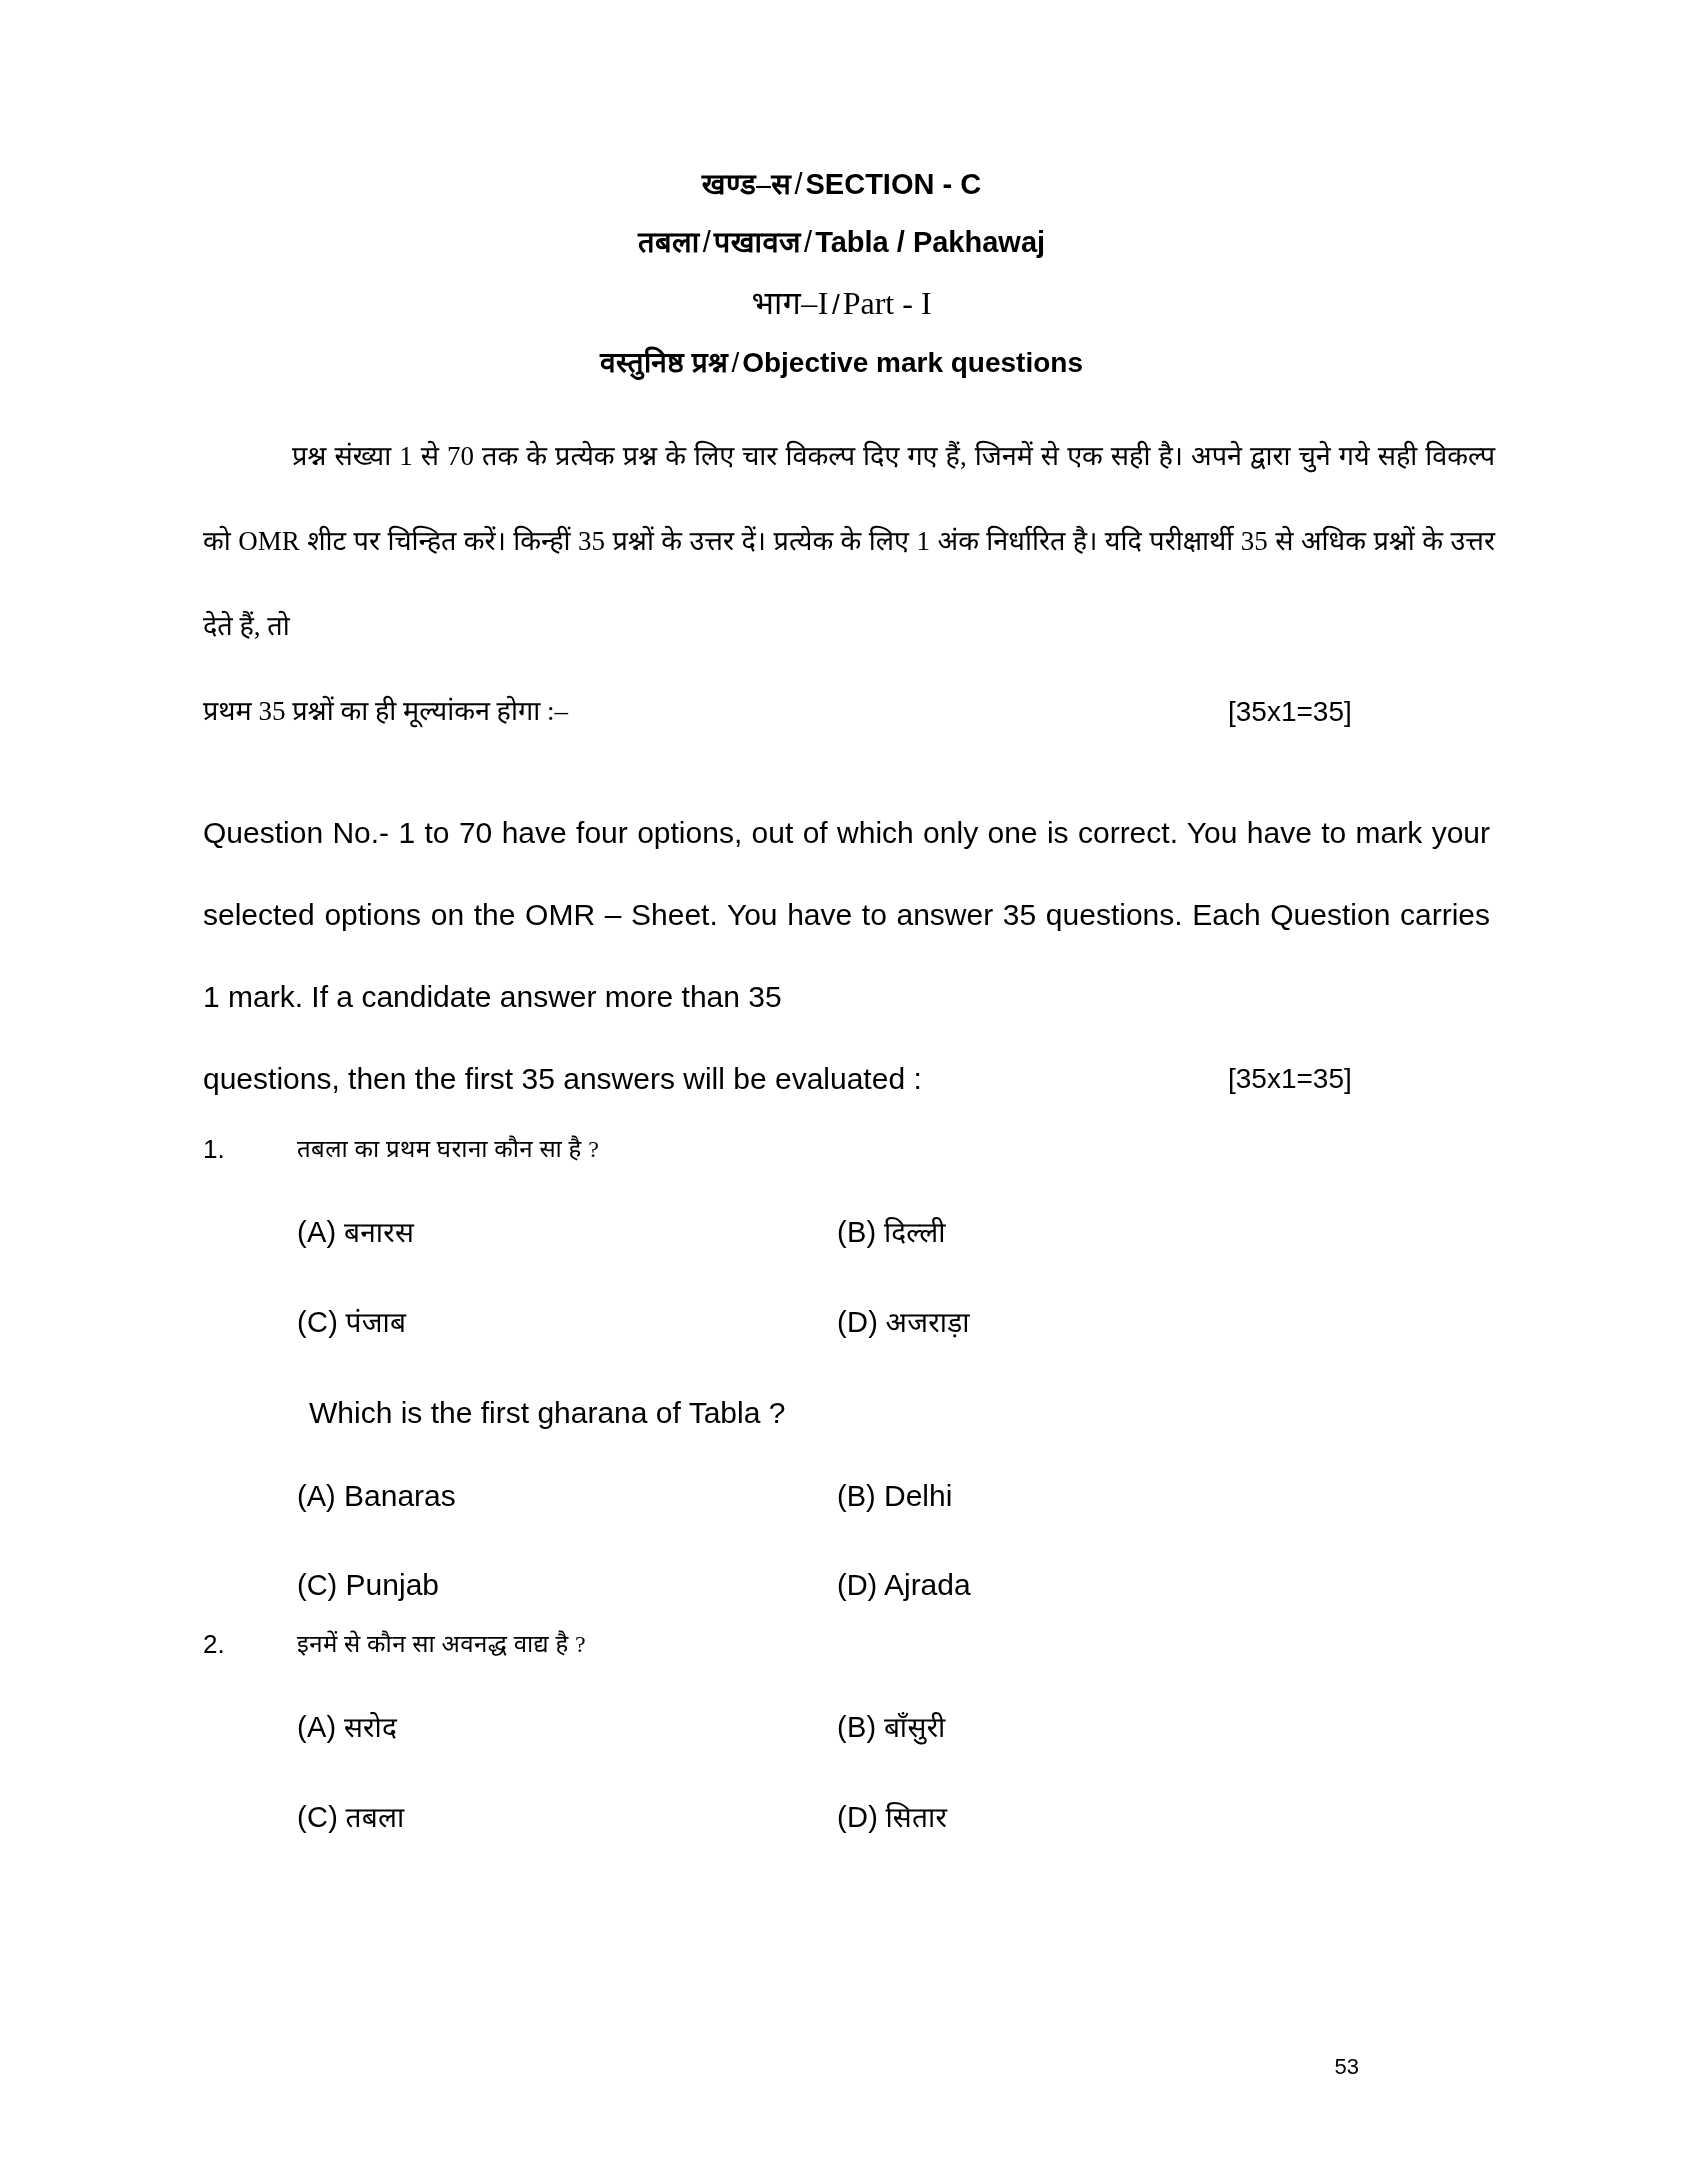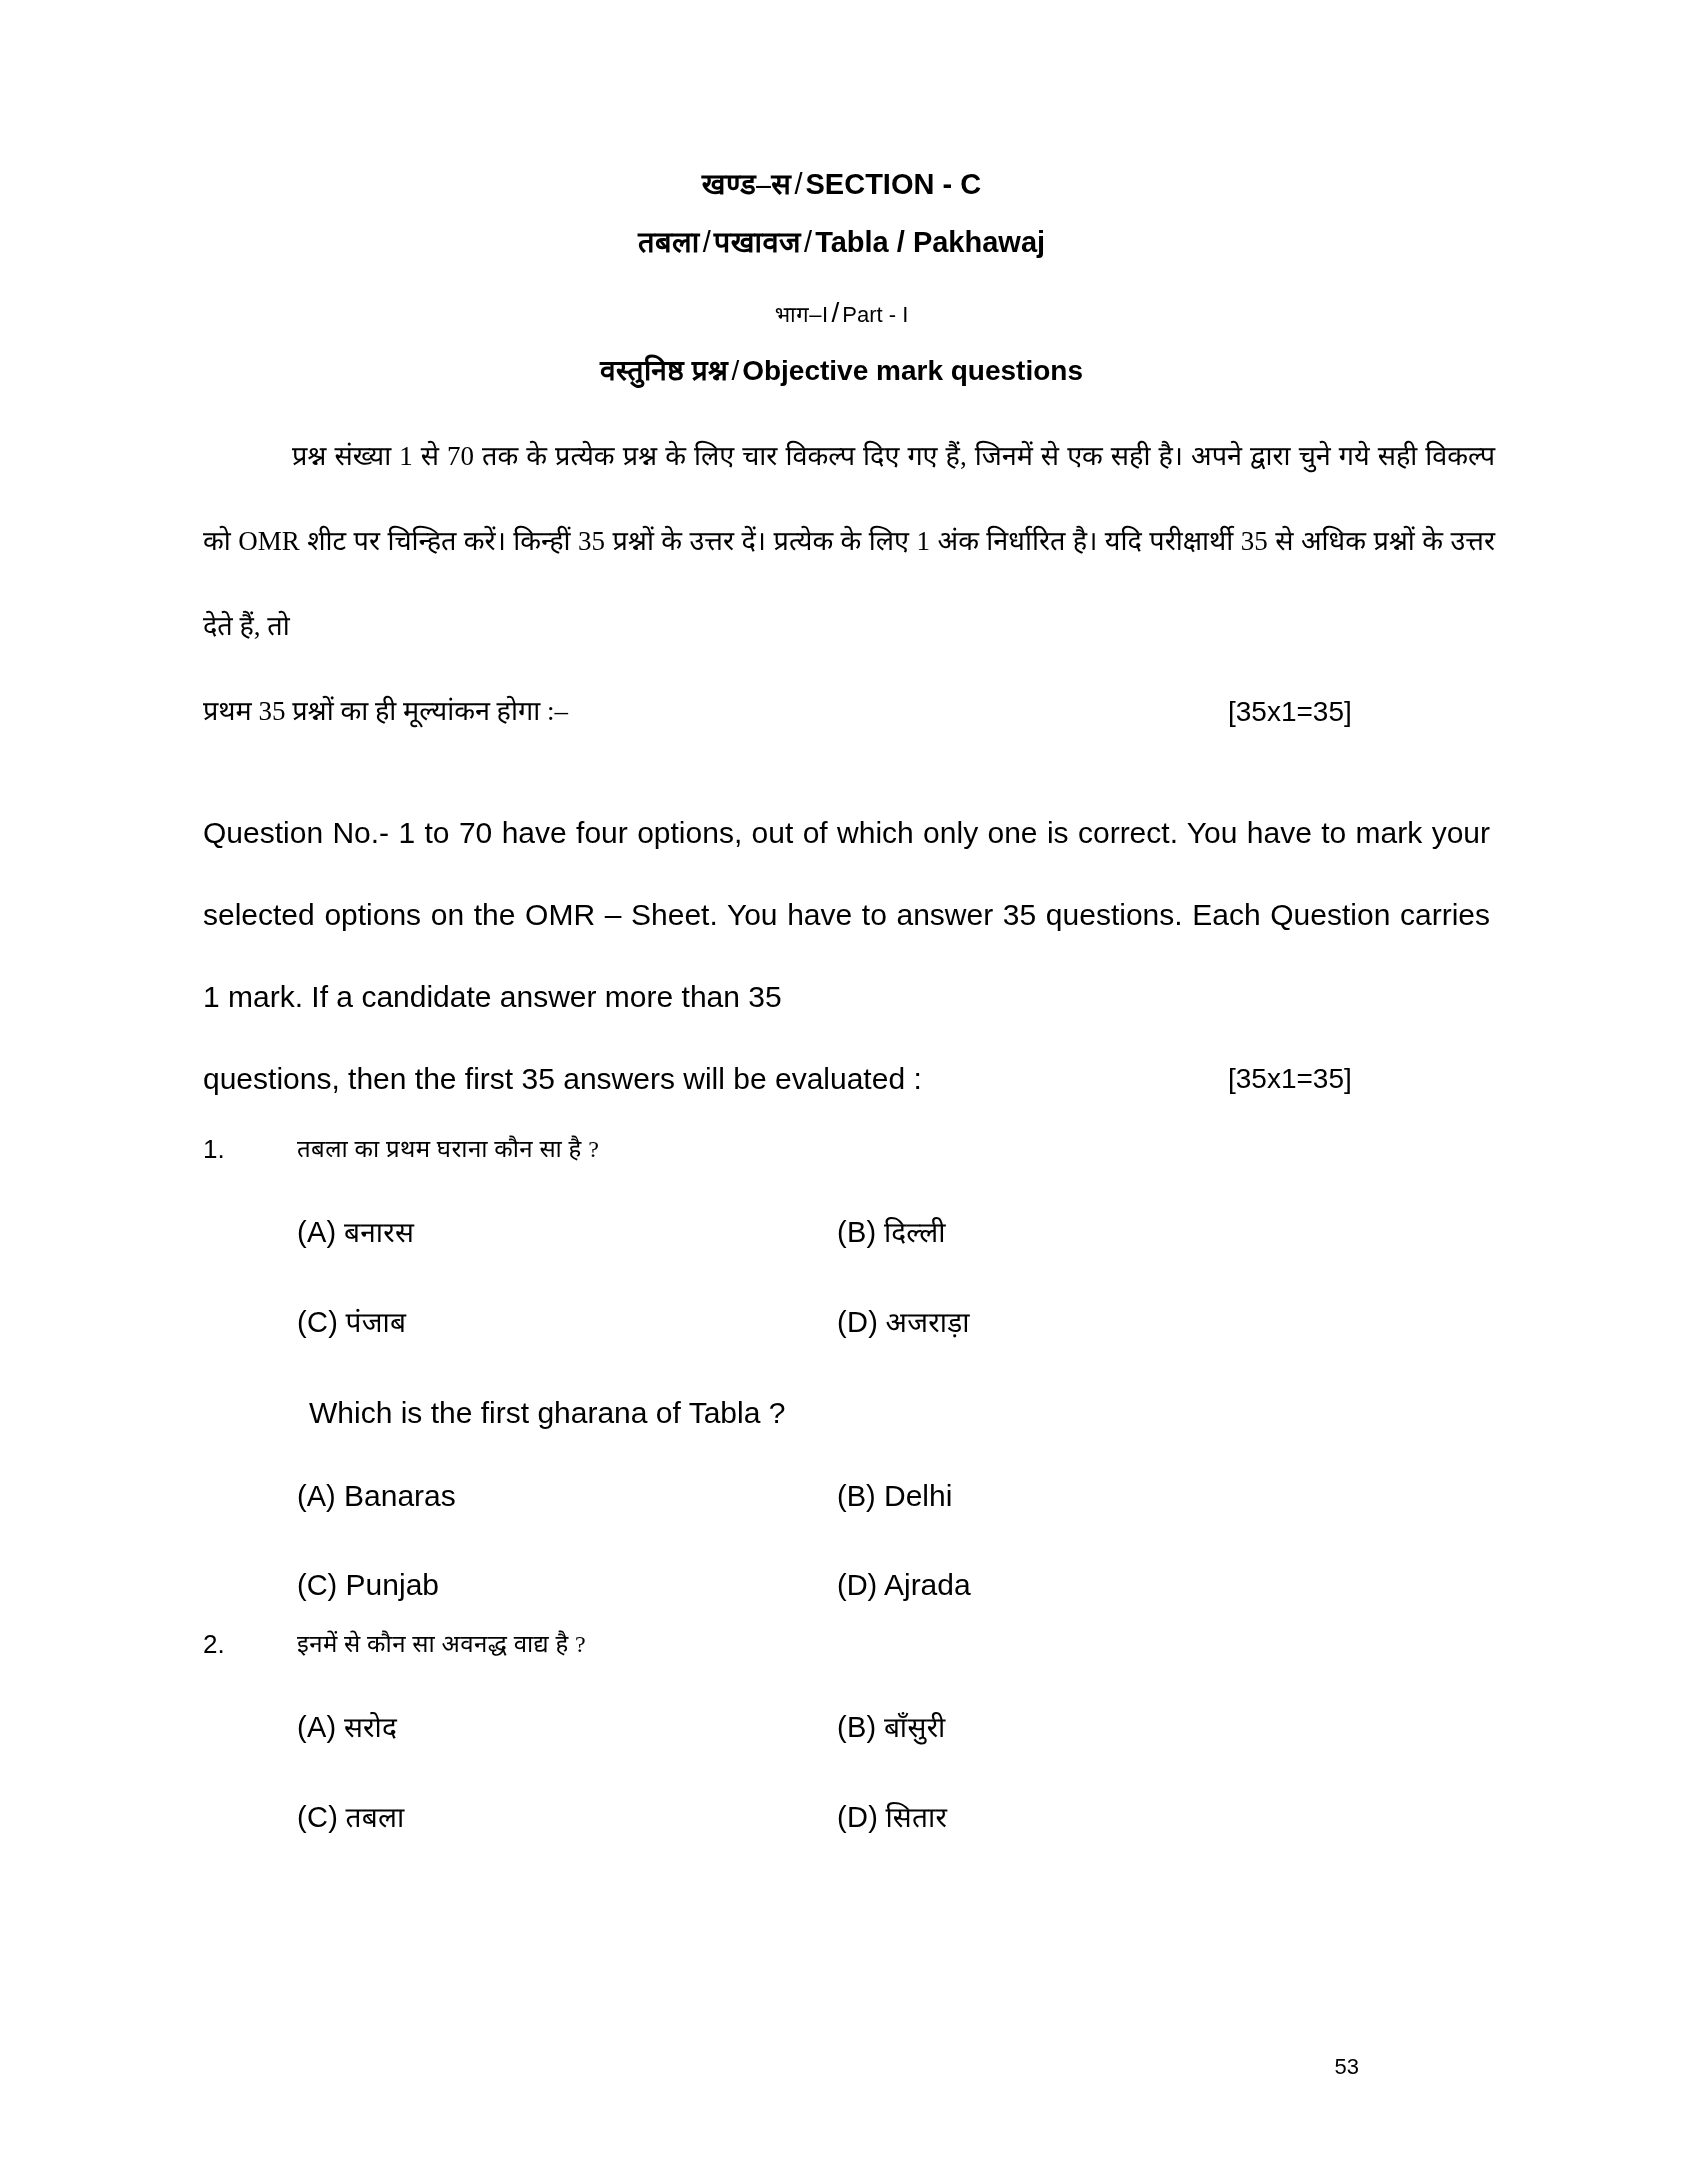--- a/index.html
+++ b/index.html
@@ -35,27 +35,27 @@
     font-weight: bold;
     line-height: 1.0;
     white-space: nowrap;
   }
   .hdr-line .dev {
     font-family: "Liberation Serif", "DejaVu Serif", serif;
     font-weight: bold;
     letter-spacing: 0.5px;
   }
   .hdr-1 { font-size: 29px; margin-bottom: 29px; }
-  .hdr-2 { font-size: 29px; margin-bottom: 42px; }
+  .hdr-2 { font-size: 29px; margin-bottom: 30px; }
   .hdr-3 { font-size: 28px; margin-bottom: 30px; }
   .hdr-4 { font-size: 28px; margin-bottom: 0; }
   .hdr-3 .roman {
-    font-family: Liberation Sans, sans-serif;
+    font-family: Liberation Serif, serif;
     font-weight: normal;
-    font-size: 22px;
+    font-size: 32px;
   }
   .slash {
     font-weight: normal;
     padding: 0 3px;
   }
 
   
   .hindi-instr {
     position: absolute;
     top: 414px;

